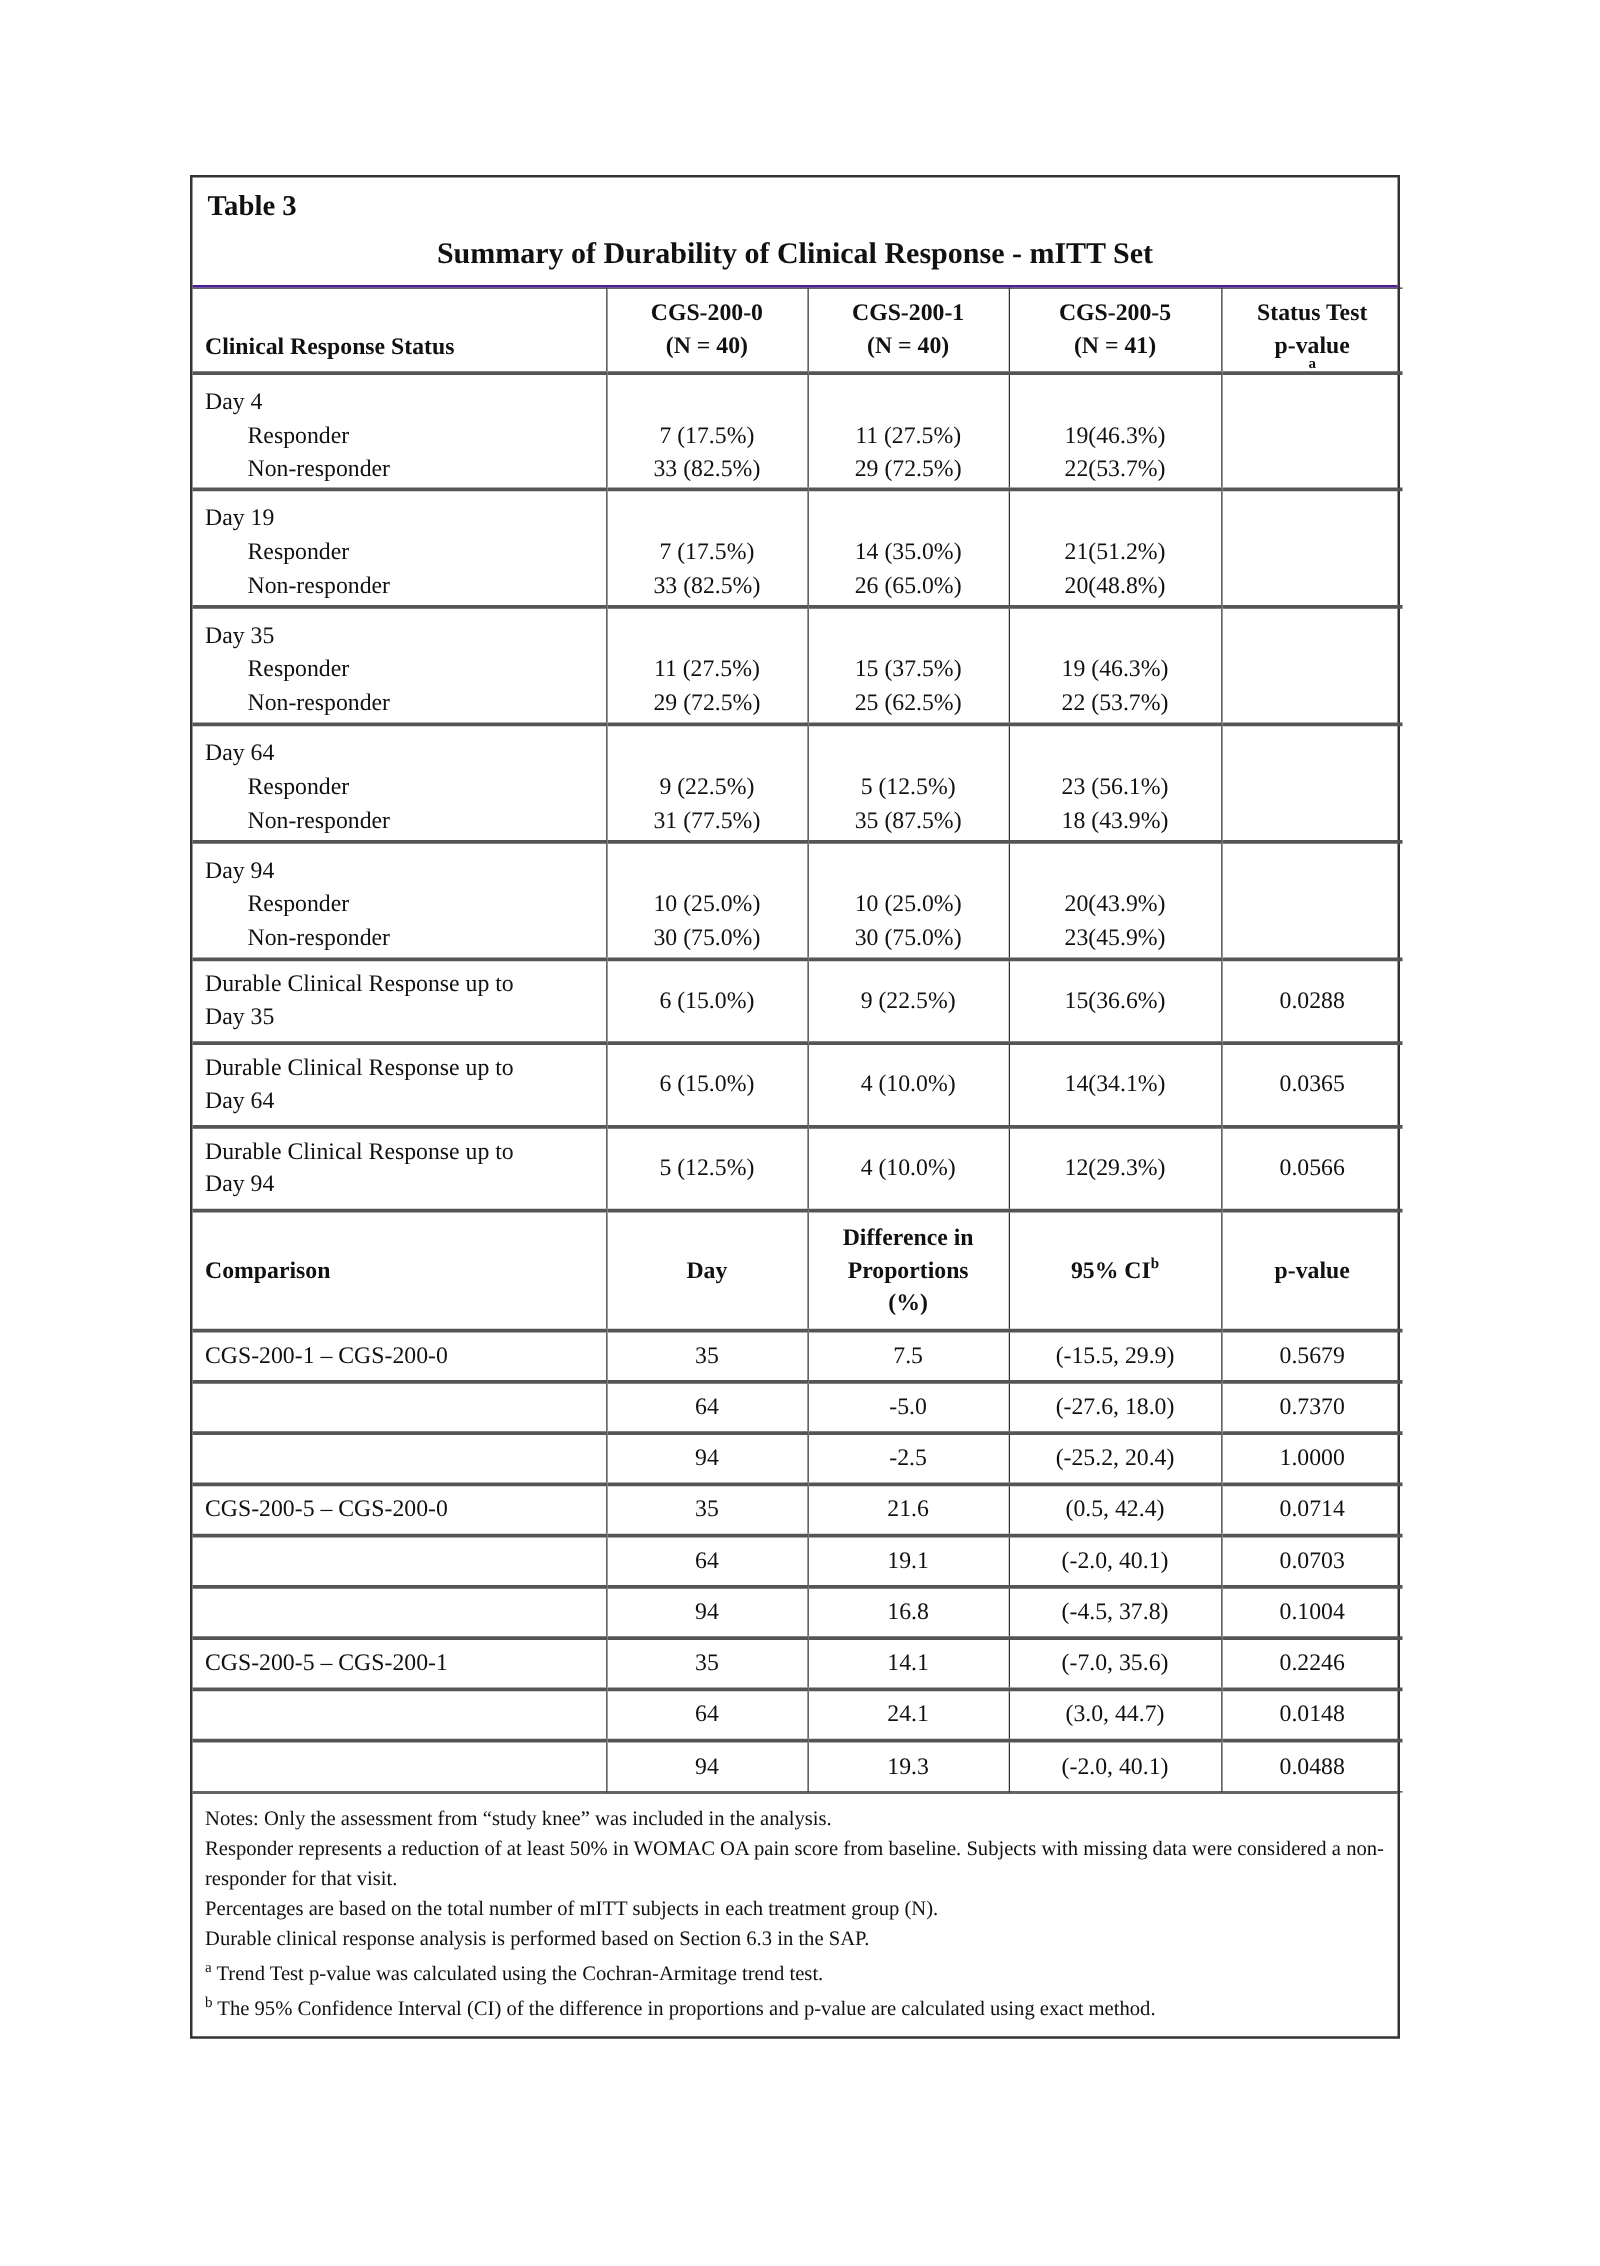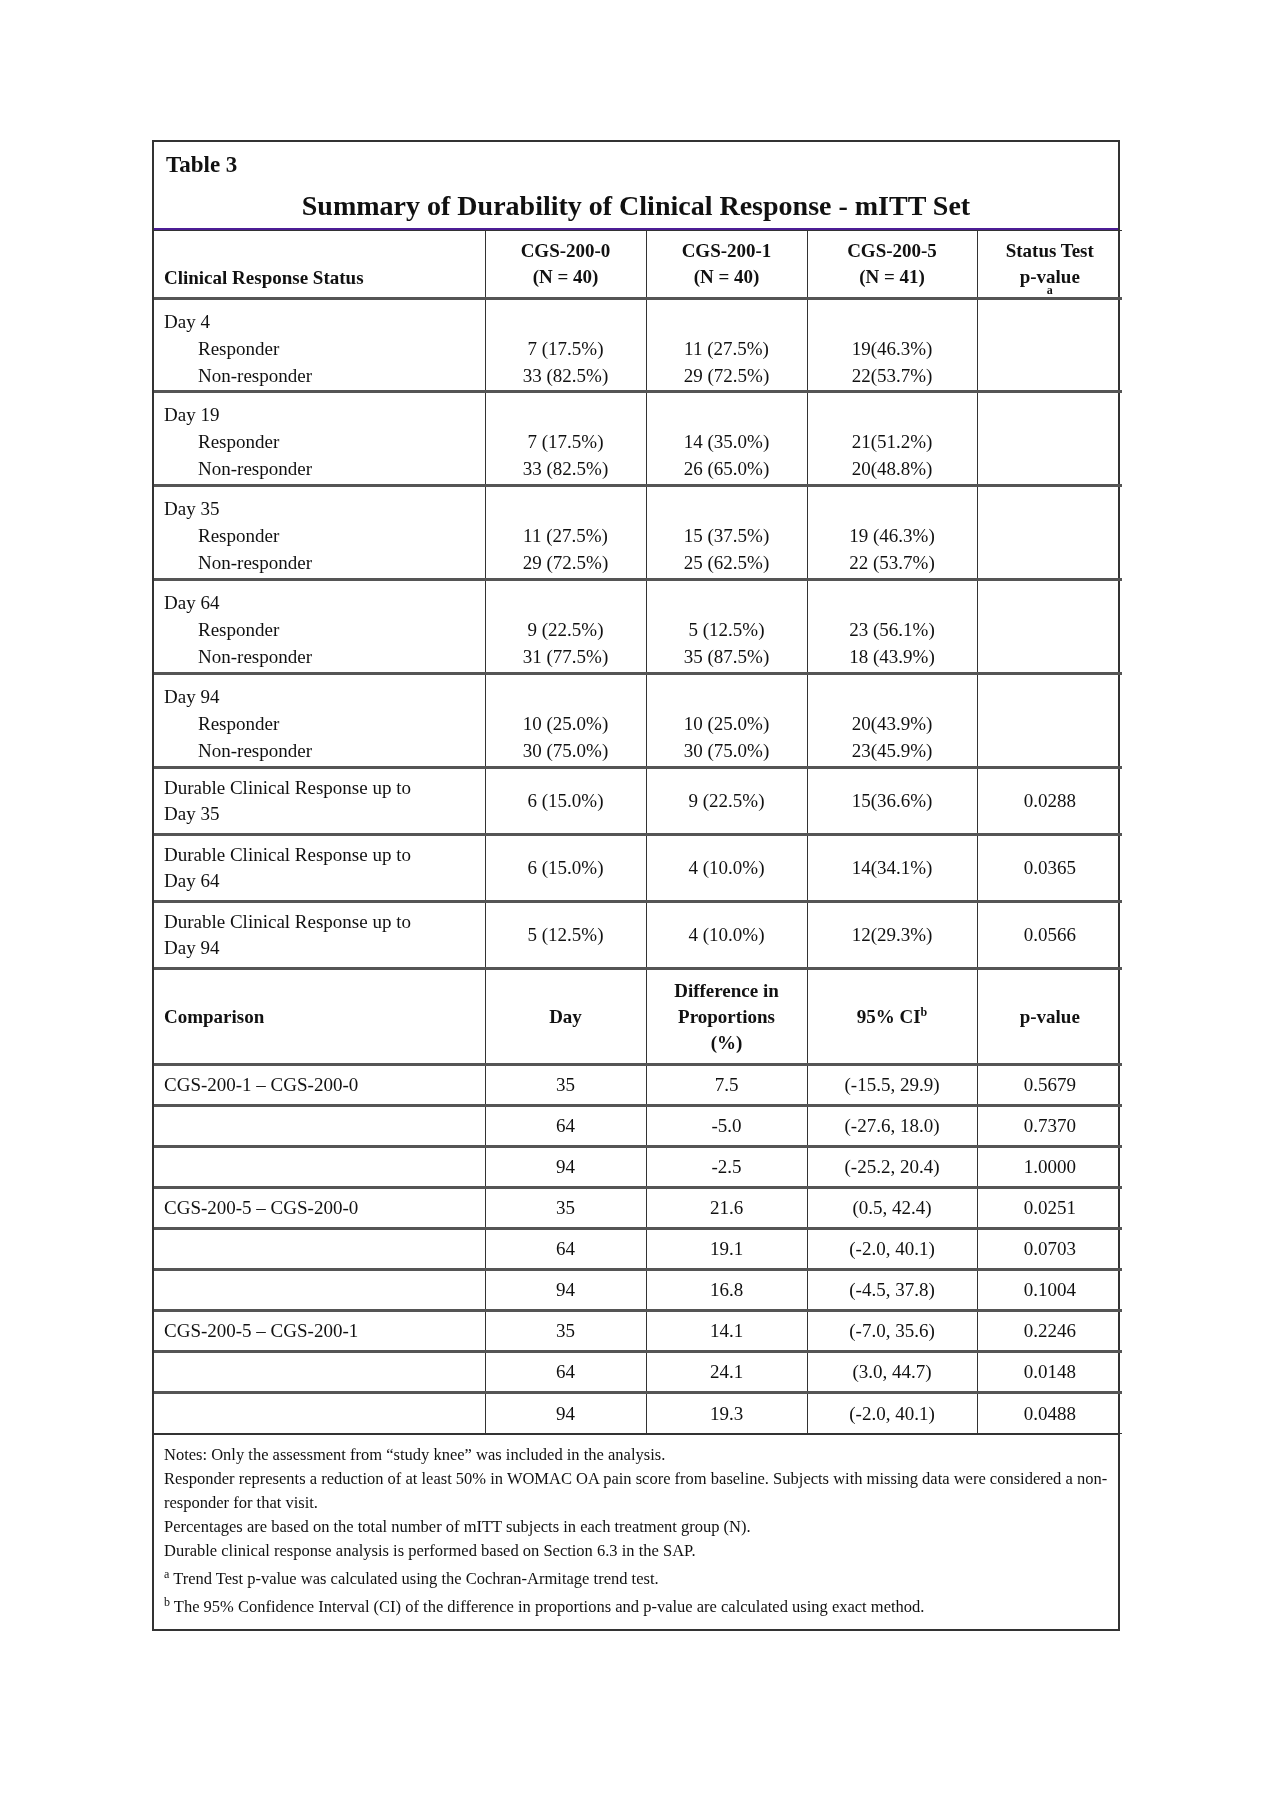--- a/index.html
+++ b/index.html
@@ -1,20 +1,20 @@
 <!DOCTYPE html>
 <html><head>
 <meta charset="utf-8">
 <style>
   html, body { margin:0; padding:0; background:#ffffff; }
   body { width:1280px; height:1813px; position:relative; font-family:"Liberation Serif","DejaVu Serif",serif; color:#111; }
   .frame { position:absolute; left:152px; top:140px; width:968px; border:2px solid #333; box-sizing:border-box; }
   .title-block { height:86px; border-bottom:2px solid #4c1d95; position:relative; }
   .tbl-label { position:absolute; left:12px; top:10px; font-weight:bold; font-size:23px; }
-  .tbl-title { position:absolute; left:0; right:0; top:48px; text-align:center; font-weight:bold; font-size:28px; }
+  .tbl-title { position:absolute; left:0; right:0; top:48px; text-align:center; font-weight:bold; font-size:24px; }
   table { border-collapse:collapse; width:100%; table-layout:fixed; }
   td, th { border:1px solid #333; font-size:19px; padding:0 10px; vertical-align:middle; }
   tr > *:first-child { border-left:none; }
   tr > *:last-child { border-right:none; }
   tr.thick > * { border-top:3px solid #555; }
   th { font-weight:bold; text-align:center; line-height:26px; }
   th.left { text-align:left; vertical-align:bottom; padding-bottom:6px; }
   .num { text-align:center; }
   .grp td { vertical-align:top; padding-top:8px; line-height:27px; }
   .ind { padding-left:34px; display:block; }
@@ -247,21 +247,21 @@
           <td class="num">94</td>
           <td class="num">-2.5</td>
           <td class="num">(-25.2, 20.4)</td>
           <td class="num">1.0000</td>
         </tr>
         <tr class="thick" style="height:41px">
           <td>CGS-200-5 – CGS-200-0</td>
           <td class="num">35</td>
           <td class="num">21.6</td>
           <td class="num">(0.5, 42.4)</td>
-          <td class="num">0.0251</td>
+          <td class="num">0.0714</td>
         </tr>
         <tr class="thick" style="height:41px">
           <td></td>
           <td class="num">64</td>
           <td class="num">19.1</td>
           <td class="num">(-2.0, 40.1)</td>
           <td class="num">0.0703</td>
         </tr>
         <tr class="thick" style="height:41px">
           <td></td>

